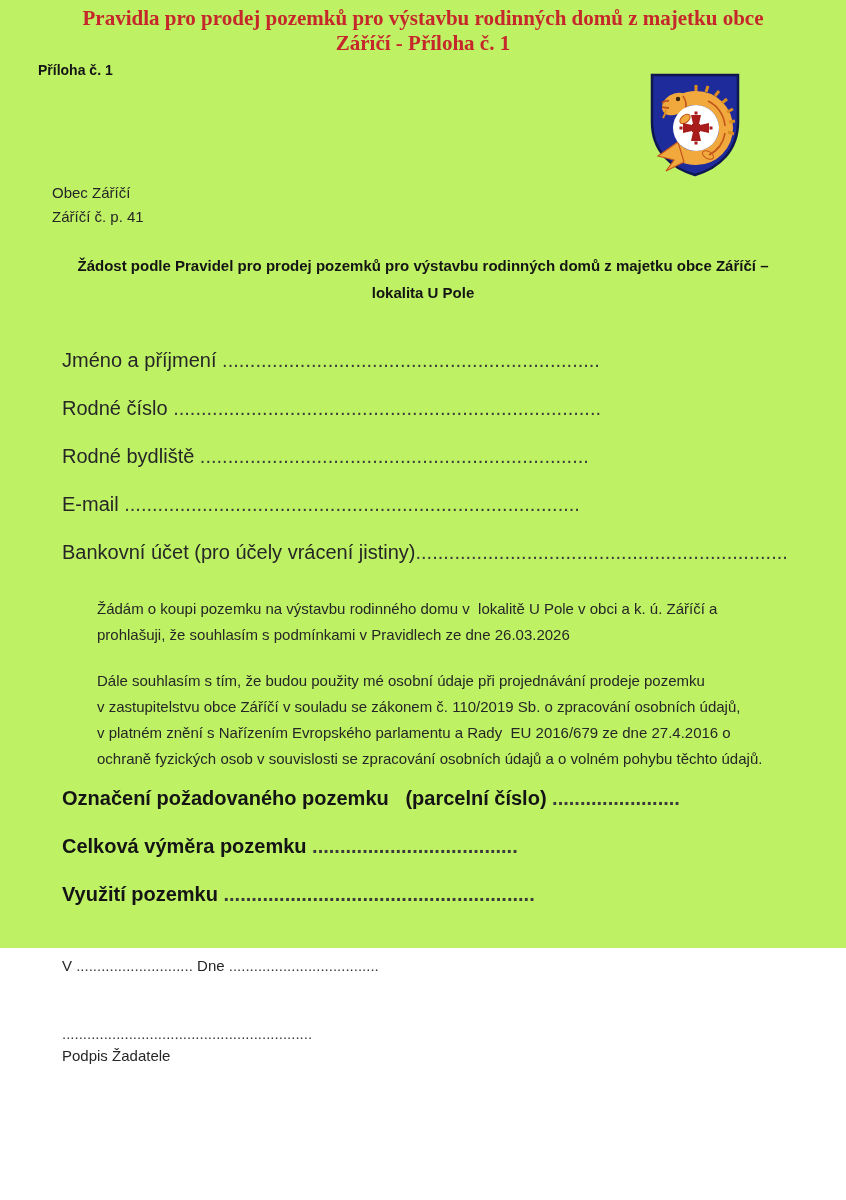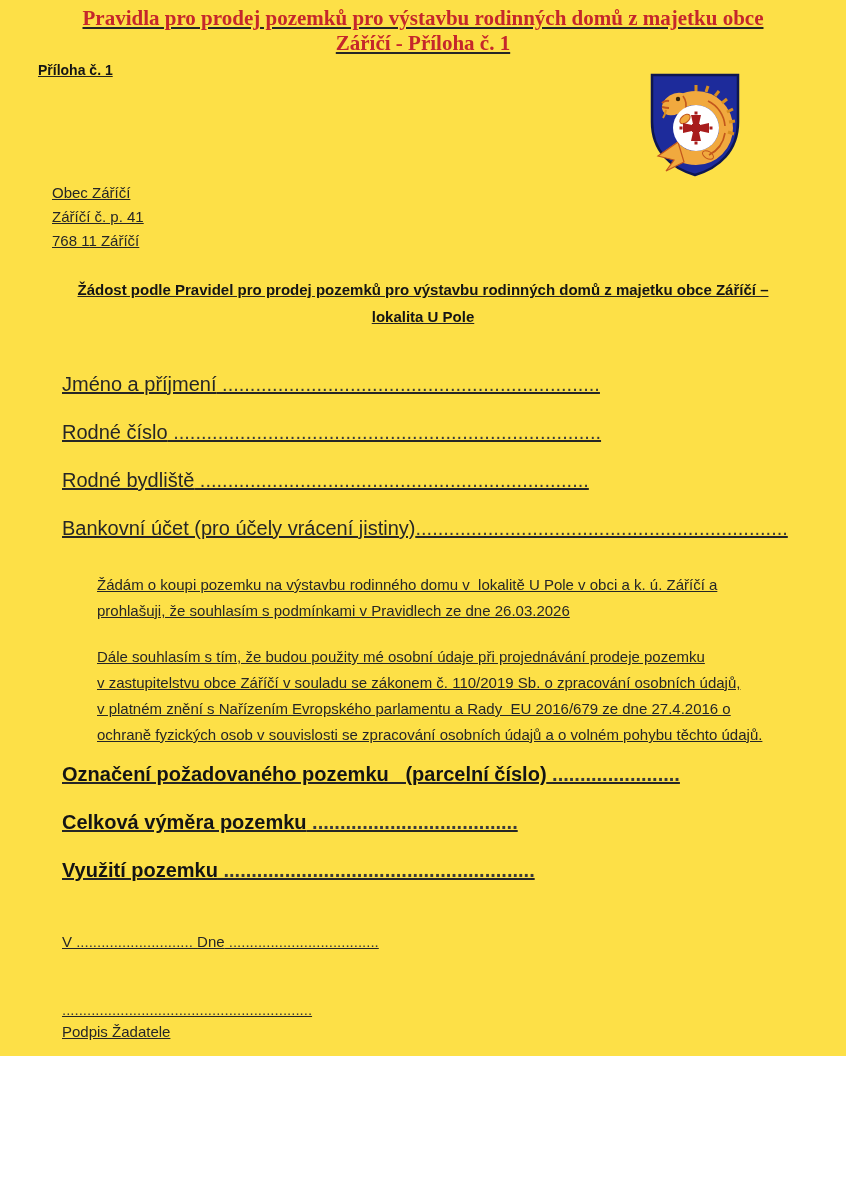--- a/index.html
+++ b/index.html
@@ -1,21 +1,21 @@
 <!DOCTYPE html>
 <html><head>
 <meta charset="utf-8">
 <style>
   html,body{margin:0;padding:0;}
   body{
     width:846px;height:1200px;background:#ffffff;
     font-family:"Liberation Sans", sans-serif;color:#262626;
     position:relative;overflow:hidden;
   }
-  .page{position:relative;width:846px;height:1056px;background:#fde047;text-decoration:underline;}
+  .page{position:relative;width:846px;height:948px;background:#bef264;}
   .pre{white-space:pre-wrap;}
   .doc-title{
     font-family:"Liberation Serif", serif;font-weight:bold;
     font-size:21px;line-height:25px;text-align:center;color:#c5272b;
     padding-top:6px;
   }
   .attachment{font-size:14px;font-weight:bold;color:#141414;margin:6px 0 0 38px;line-height:17px;}
   .emblem{position:absolute;left:648px;top:72px;width:94px;height:106px;}
   .address{margin:102px 0 0 52px;font-size:15px;line-height:24px;}
   .req-heading{margin:23px 40px 0 40px;text-align:center;font-weight:bold;font-size:15px;line-height:27px;color:#141414;}
@@ -84,37 +84,39 @@
       <rect x="46.5" y="39.5" width="3" height="3"></rect>
       <rect x="46.5" y="69.5" width="3" height="3"></rect>
       <rect x="31.5" y="54.5" width="3" height="3"></rect>
       <rect x="61.5" y="54.5" width="3" height="3"></rect>
     </g>
   </svg>
 
   <div class="address">
     <div>Obec Záříčí</div>
     <div>Záříčí č. p. 41</div>
-    <div>768 11 Záříčí</div>
   </div>
 
   <div class="req-heading">
     <div class="pre">Žádost podle Pravidel pro prodej pozemků pro výstavbu rodinných domů z majetku obce Záříčí –</div>
     <div class="pre">lokalita U Pole</div>
   </div>
 
   <div class="fields">
     <div class="field-row">
       <span class="pre">Jméno a příjmení</span><span class="dots pre"> ....................................................................</span>
     </div>
     <div class="field-row">
       <span class="pre">Rodné číslo</span><span class="dots pre"> .............................................................................</span>
     </div>
     <div class="field-row">
       <span class="pre">Rodné bydliště</span><span class="dots pre"> ......................................................................</span>
+    </div>
+    <div class="field-row">
+      <span class="pre">E-mail</span><span class="dots pre"> ..................................................................................</span>
     </div>
     <div class="field-row">
       <span class="pre">Bankovní účet (pro účely vrácení jistiny)</span><span class="dots pre">...................................................................</span>
     </div>
   </div>
 
   <div class="para para-1">
     <div class="pre">Žádám o koupi pozemku na výstavbu rodinného domu v  lokalitě U Pole v obci a k. ú. Záříčí a</div>
     <div class="pre">prohlašuji, že souhlasím s podmínkami v Pravidlech ze dne 26.03.2026</div>
   </div>

